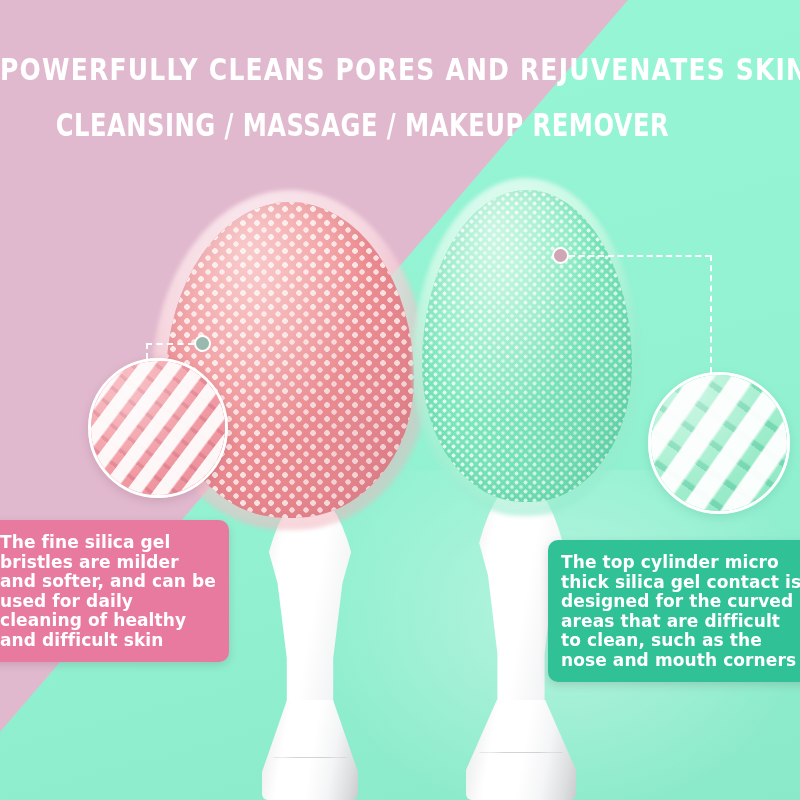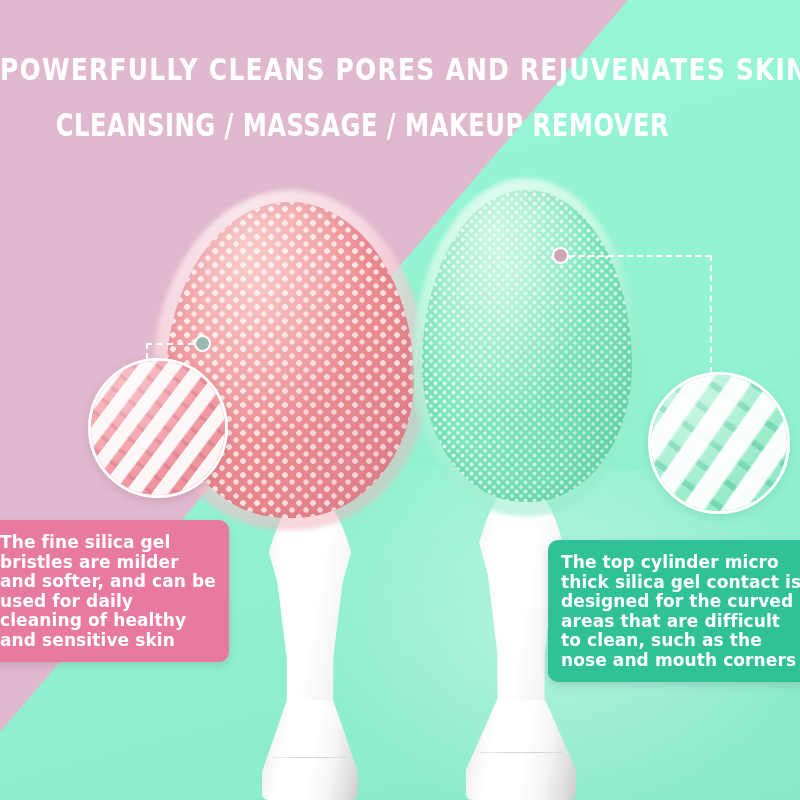--- a/index.html
+++ b/index.html
@@ -269,20 +269,20 @@
                    repeating-linear-gradient(35deg,
                      rgba(88,200,160,.55) 0 5px,
                      rgba(255,255,255,0) 7px 24px),
                    linear-gradient(140deg,#b7f4da 0%,#a2eecd 50%,#8ae5c1 100%);"></div>
       <div style="position:absolute;inset:0;border-radius:50%;
                   background:radial-gradient(ellipse at 30% 18%, rgba(255,255,255,.34), rgba(255,255,255,0) 60%);"></div>
     </div>
   </div>
 
   <div class="callout callout-left">
-    <p>The fine silica gel bristles are milder and softer, and can be used for daily cleaning of healthy and sensitive skin</p>
+    <p>The fine silica gel bristles are milder and softer, and can be used for daily cleaning of healthy and difficult skin</p>
   </div>
 
   <div class="callout callout-right">
     <p>The top cylinder micro thick silica gel contact is designed for the curved areas that are difficult to clean, such as the nose and mouth corners</p>
   </div>
 
 </div>
 
 </body></html>

